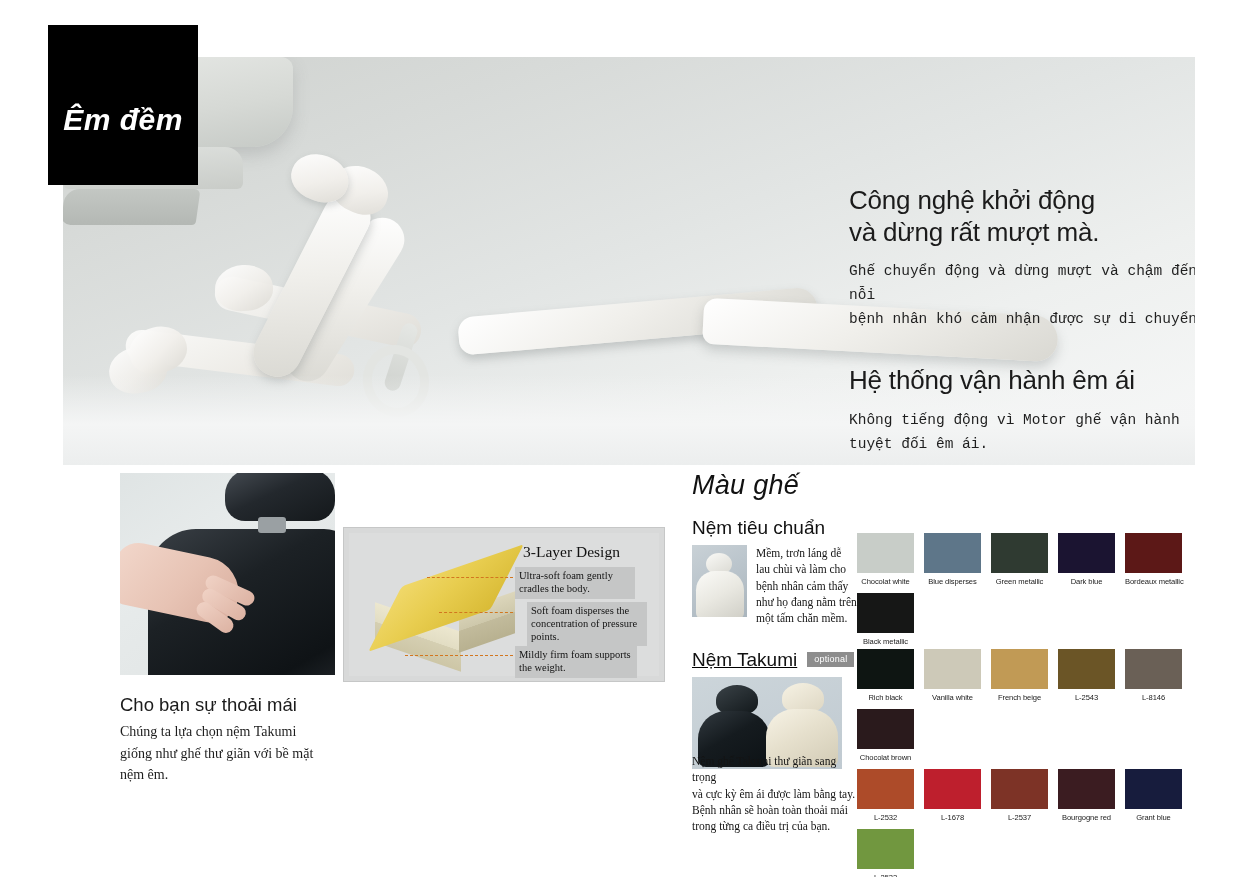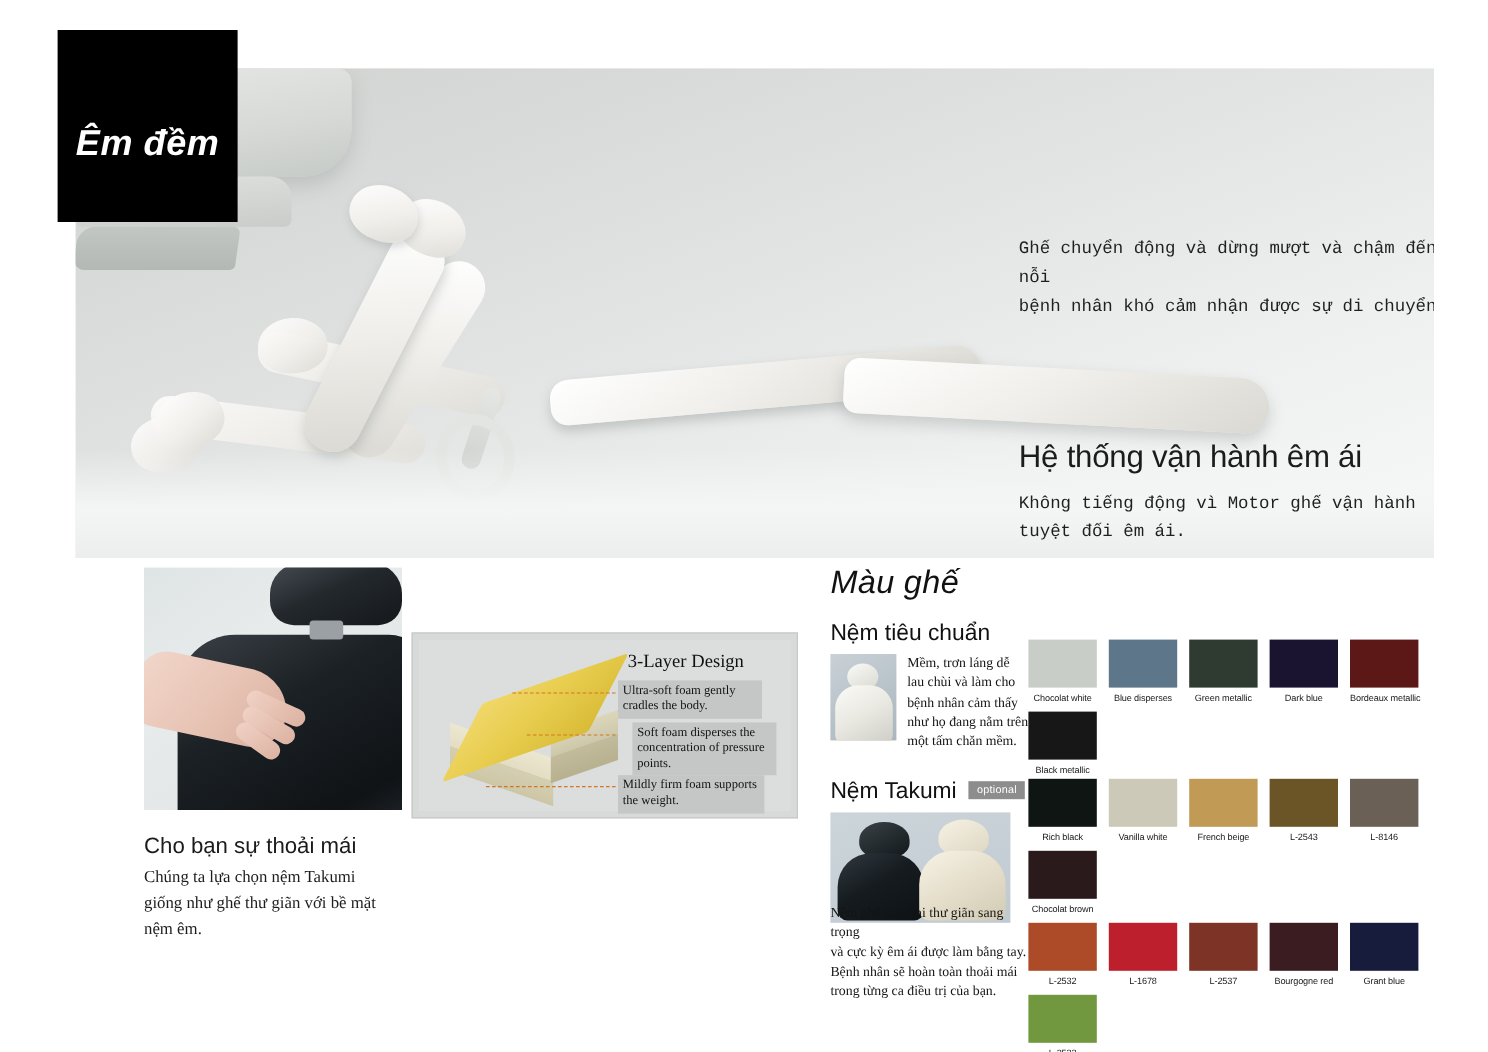--- a/index.html
+++ b/index.html
@@ -284,20 +284,22 @@
     <div class="ring"></div>
     <div class="c-part seatback"></div>
     <div class="c-part seatback2"></div>
     <div class="base"></div>
     <div class="pedestal"></div>
     <div class="foot"></div>
   </div>
   <div class="hero-floor"></div>
 
   <div class="hero-copy">
+    <div class="h-head">Công nghệ khởi động
+và dừng rất mượt mà.</div>
     <div class="h-sub">Ghế chuyển động và dừng mượt và chậm đến nỗi
 bệnh nhân khó cảm nhận được sự di chuyển.</div>
   </div>
   <div class="hero-copy2">
     <div class="h-head">Hệ thống vận hành êm ái</div>
     <div class="h-sub">Không tiếng động vì Motor ghế vận hành
 tuyệt đối êm ái.</div>
   </div>
 </div>
 
@@ -350,21 +352,21 @@
         <div class="th-body"></div>
       </div>
       <div class="grp-desc">Mềm, trơn láng dễ
 lau chùi và làm cho
 bệnh nhân cảm thấy
 như họ đang nằm trên
 một tấm chăn mềm.</div>
     </div>
   </div>
 
-  <div style="margin-top:22px;">
+  <div style="margin-top:22px;text-decoration:underline;">
     <div class="grp-title">
       <span>Nệm Takumi</span><span class="badge">optional</span>
     </div>
     <div class="grp-row">
       <div class="thumb2">
         <div class="tk tk-dark-h"></div>
         <div class="tk tk-dark-b"></div>
         <div class="tk tk-lite-h"></div>
         <div class="tk tk-lite-b"></div>
       </div>

